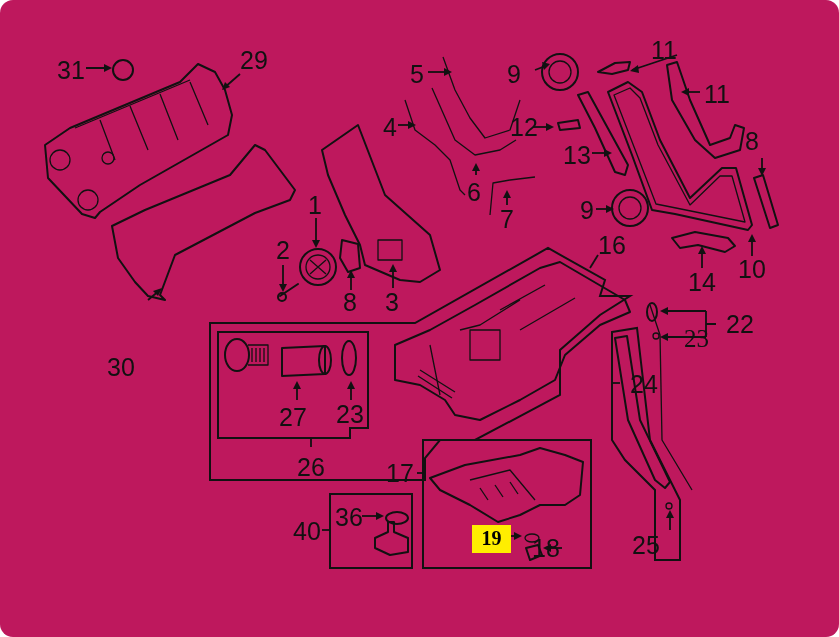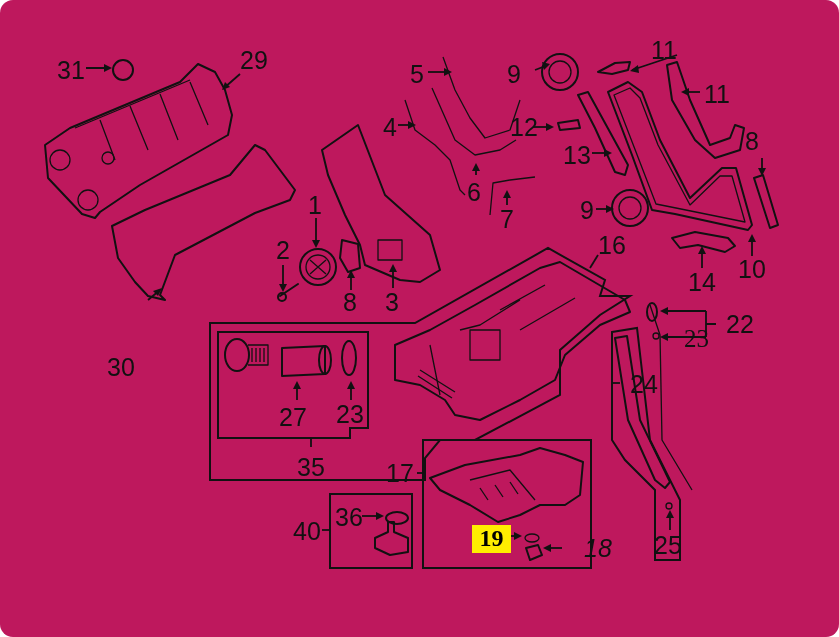--- a/index.html
+++ b/index.html
@@ -1,19 +1,19 @@
 <!DOCTYPE html>
 <html><head>
   <meta charset="utf-8">
   <style>
     html, body { margin: 0; padding: 0; background: #ffffff; }
     #canvas { position: relative; width: 839px; height: 637px; overflow: hidden; background: #be185d; font-family: "Liberation Sans", sans-serif; border-radius: 13px; }
     #art { position: absolute; left: 0; top: 0; width: 839px; height: 637px; }
     .lbl { position: absolute; font-family: "Liberation Sans", sans-serif; font-size: 25px; color: #111; line-height: 1; white-space: nowrap; }
-    .hl { position: absolute; font-family: "Liberation Serif", serif; font-weight: bold; font-size: 24px; color: #000; background: #ffee00; line-height: 26px; text-align: center; width: 39px; height: 28px; }
+    .hl { position: absolute; font-family: "Liberation Serif", serif; font-weight: bold; font-size: 20px; color: #000; background: #ffee00; line-height: 26px; text-align: center; width: 39px; height: 28px; }
     .part { fill: none; stroke: #111; stroke-width: 2; stroke-linejoin: round; stroke-linecap: round; }
     .thin { fill: none; stroke: #111; stroke-width: 1.3; stroke-linejoin: round; }
     .box { fill: none; stroke: #111; stroke-width: 2; }
     .lead { fill: none; stroke: #111; stroke-width: 1.8; }
   </style>
 </head>
 <body>
 
 <div id="canvas">
   <svg id="art" viewBox="0 0 839 637">
@@ -196,20 +196,20 @@
   <span class="lbl" style="left:688px;top:270px;">14</span>
   <span class="lbl" style="left:308px;top:193px;">1</span>
   <span class="lbl" style="left:276px;top:238px;">2</span>
   <span class="lbl" style="left:343px;top:290px;">8</span>
   <span class="lbl" style="left:385px;top:290px;">3</span>
   <span class="lbl" style="left:726px;top:312px;text-align:right;">22</span>
   <span class="lbl" style="left:684px;top:326px;font-family:Liberation Serif, serif;">23</span>
   <span class="lbl" style="left:587px;top:372px;margin-left:43px;">24</span>
   <span class="lbl" style="left:279px;top:405px;">27</span>
   <span class="lbl" style="left:336px;top:402px;">23</span>
-  <span class="lbl" style="left:297px;top:455px;">35</span>
+  <span class="lbl" style="left:297px;top:455px;">26</span>
   <span class="lbl" style="left:386px;top:461px;text-align:right;">17</span>
   <span class="lbl" style="left:335px;top:505px;">36</span>
   <span class="lbl" style="left:293px;top:519px;">40</span>
   <span class="hl" style="left: 472px; top: 525px; background: rgb(255, 238, 0);">19</span>
-  <span class="lbl" style="left:584px;top:536px;font-style:italic;">18</span>
-  <span class="lbl" style="left:654px;top:533px;">25</span>
+  <span class="lbl" style="left:532px;top:536px;">18</span>
+  <span class="lbl" style="left:632px;top:533px;">25</span>
 </div>
 
 </body></html>

